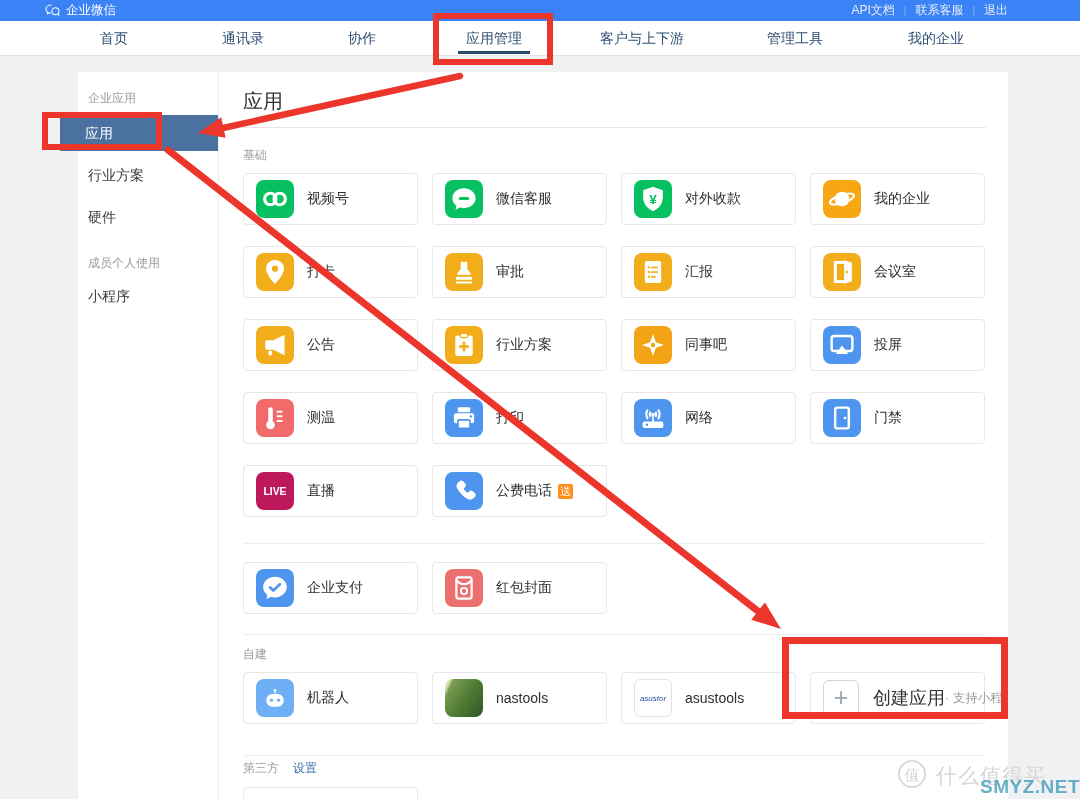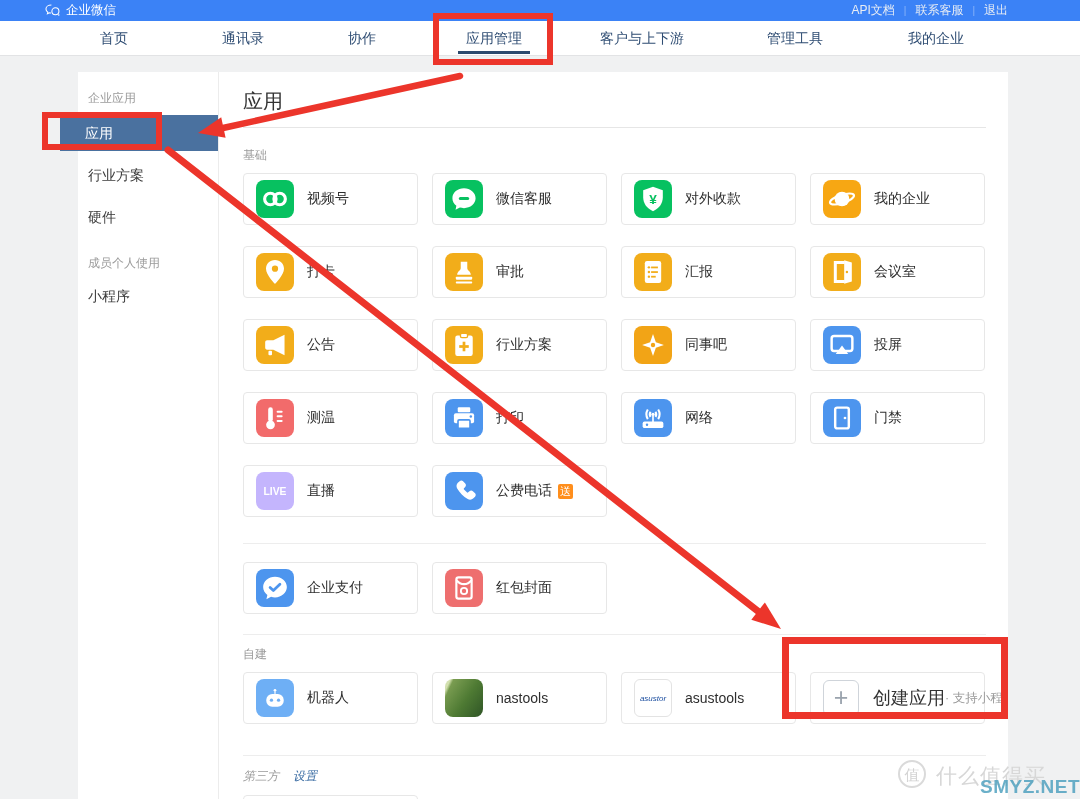--- a/index.html
+++ b/index.html
@@ -33,21 +33,21 @@
   .content { padding:0 22px 0 24px; }
   .page-title { padding-top:16px; font-size:20px; font-weight:400; color:#333; }
   .title-divider { margin-top:12px; height:1px; background:#e6e6e6; }
   .sec-divider { height:1px; background:#ededed; }
   .sec-label-row { display:flex; align-items:baseline; gap:14px; }
   .sec-label { font-size:12px; color:#9b9b9b; }
   .sec-link { font-size:12px; color:#3a6ca3; cursor:pointer; }
   .s0-label { margin-top:19px; } .s0-grid { margin-top:9px; }
   .d1 { margin-top:26px; } .s1-grid { margin-top:18px; }
   .d2 { margin-top:20px; } .s2-label { margin-top:11px; } .s2-grid { margin-top:9px; }
-  .d3 { margin-top:31px; } .s3-label { margin-top:12px;font-style:italic; } .s3-grid { margin-top:10px; }
+  .d3 { margin-top:31px; } .s3-label { margin-top:4px; } .s3-grid { margin-top:10px; }
 
   .grid { display:grid; grid-template-columns:repeat(4,175px); column-gap:14px; row-gap:21px; }
   .card { width:175px; height:52px; border:1px solid #e7e7e7; border-radius:4px; background:#fff; display:flex; align-items:center; padding-left:12px; cursor:pointer; }
   .app-icon { width:38px; height:38px; border-radius:8px; flex:0 0 38px; display:flex; align-items:center; justify-content:center; overflow:hidden; }
   .app-icon svg { width:30px; height:30px; display:block; }
   .app-label { margin-left:13px; font-size:14px; color:#2e2e2e; white-space:nowrap; }
   .badge { margin-left:6px; width:15px; height:15px; background:#ff8e1c; color:#fff; font-size:11px; line-height:15px; text-align:center; border-radius:2px; flex:0 0 15px; }
   .app-icon.photo { background:linear-gradient(115deg, rgba(215,228,180,.95) 10%, rgba(215,228,180,0) 16%), linear-gradient(125deg,#8aa95c 0%,#4e7a33 55%,#2f5526 100%); }
   .app-icon.logo { background:#fff; border:1px solid #e3e3e3; border-radius:6px; }
   .app-icon.logo span { font-style:italic; font-weight:normal; font-size:8px; color:#1d4fa0; }
@@ -287,21 +287,21 @@
           <div class="card">
             <div class="app-icon" style="background: rgb(77, 149, 238);">
               <svg viewBox="0 0 22 22">
                 <rect x="6" y="3.4" width="10" height="15.2" rx="1.4" fill="none" stroke="#fff" stroke-width="1.8"></rect>
                 <circle cx="13.2" cy="11" r="1" fill="#fff"></circle>
               </svg>
             </div>
             <span class="app-label">门禁</span>
           </div>
           <div class="card">
-            <div class="app-icon" style="background: #c4b5fd;">
+            <div class="app-icon" style="background: #be185d;">
               <svg viewBox="0 0 22 22">
                 <text x="11" y="14" text-anchor="middle" font-size="7.6" font-weight="bold" fill="#fff">LIVE</text>
               </svg>
             </div>
             <span class="app-label">直播</span>
           </div>
           <div class="card">
             <div class="app-icon" style="background: rgb(77, 149, 238);">
               <svg viewBox="0 0 22 22" fill="#fff">
                 <path d="M7.8 3.9c.7-.7 1.8-.7 2.5 0l1.6 1.6c.7.7.7 1.8 0 2.5l-.9.9c-.3.3-.3.7 0 1l2.1 2.1c.3.3.7.3 1 0l.9-.9c.7-.7 1.8-.7 2.5 0l1.6 1.6c.7.7.7 1.8 0 2.5l-1.2 1.2c-1.1 1.1-2.8 1.3-4.2.5-3.1-1.9-5.9-4.7-7.7-7.8-.8-1.4-.6-3.1.5-4.2z"></path>

